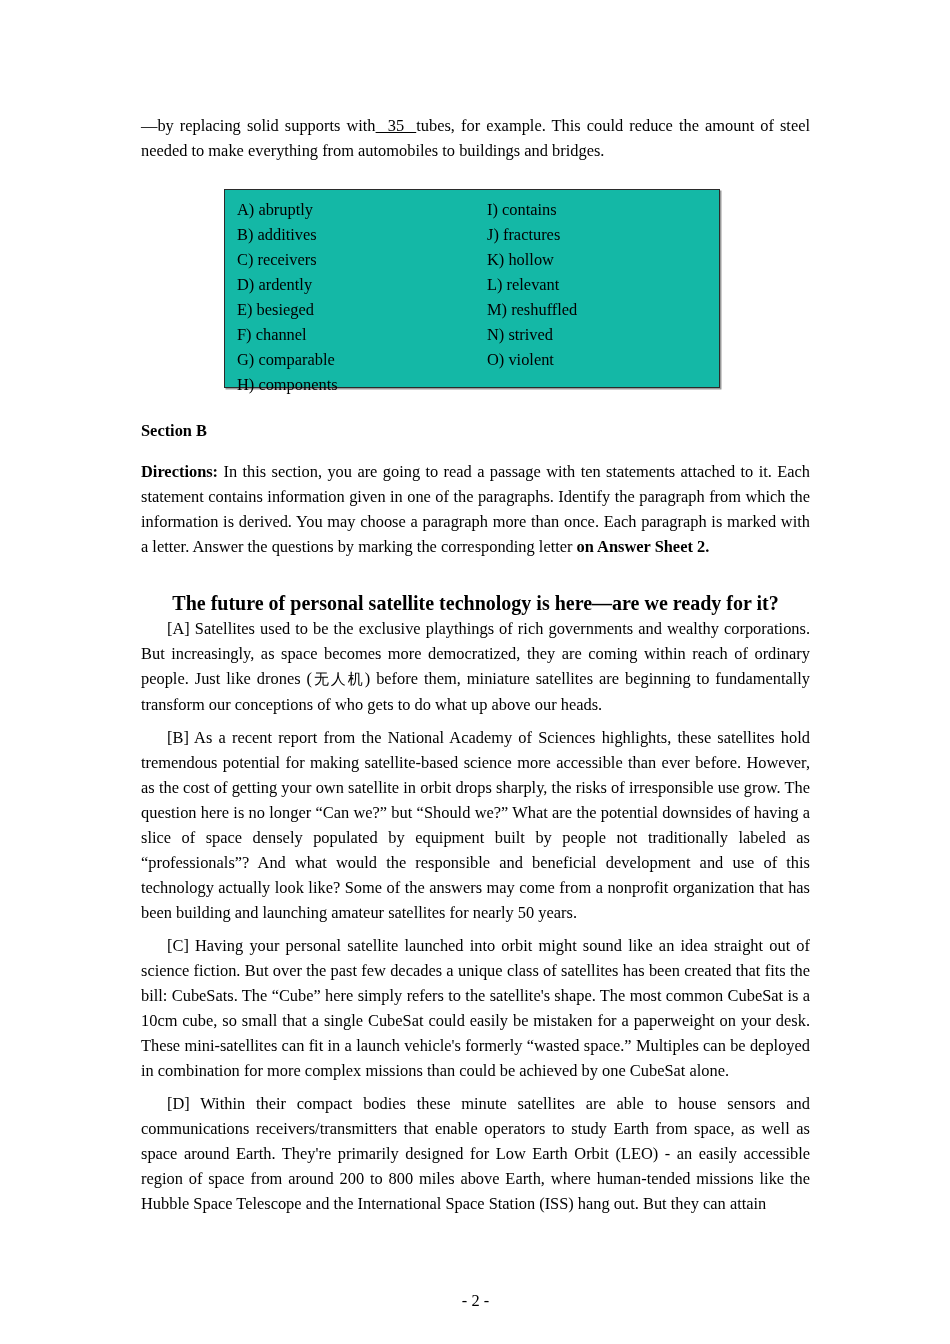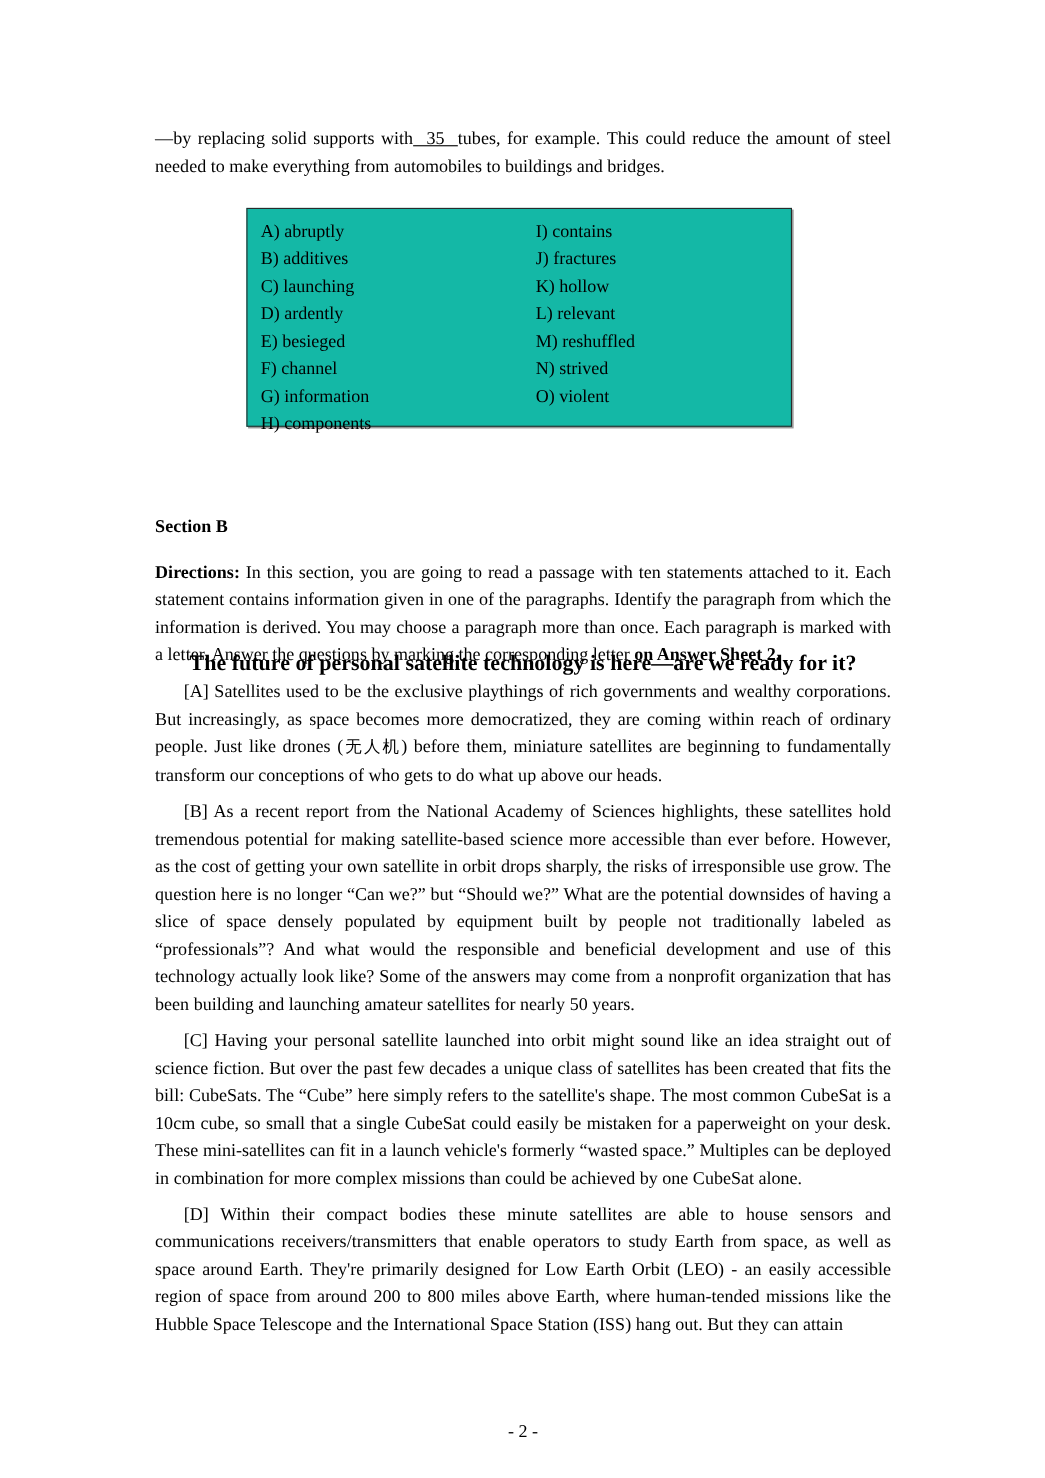--- a/index.html
+++ b/index.html
@@ -84,21 +84,20 @@
   .section-b {
     position: absolute;
     left: 0;
     top: 418px;
     width: 669px;
   }
   .sec-head {
     font-size: 16.4px;
     line-height: 25px;
     font-weight: bold;
-    margin-top: 48px;
   }
   .bold { font-weight: bold; }
 
   .directions {
     font-size: 16.4px;
     line-height: 25px;
     text-align: justify;
     font-family: Liberation Serif, serif;
   }
 
@@ -138,25 +137,25 @@
 
   <div class="top-block">
     <p class="para"><span>—by replacing solid supports with</span><span class="blank-num">  35  </span><span>tubes, for example. This could reduce the amount of steel needed to make everything from automobiles to buildings and bridges.</span></p>
   </div>
 
   <div class="optbox">
     <div class="optbox-inner">
       <div class="opt-col left">
         <div class="opt-item">A) abruptly</div>
         <div class="opt-item">B) additives</div>
-        <div class="opt-item">C) launching</div>
+        <div class="opt-item">C) receivers</div>
         <div class="opt-item">D) ardently</div>
         <div class="opt-item">E) besieged</div>
         <div class="opt-item">F) channel</div>
-        <div class="opt-item">G) information</div>
+        <div class="opt-item">G) comparable</div>
         <div class="opt-item">H) components</div>
       </div>
       <div class="opt-col right">
         <div class="opt-item">I) contains</div>
         <div class="opt-item">J) fractures</div>
         <div class="opt-item">K) hollow</div>
         <div class="opt-item">L) relevant</div>
         <div class="opt-item">M) reshuffled</div>
         <div class="opt-item">N) strived</div>
         <div class="opt-item">O) violent</div>

